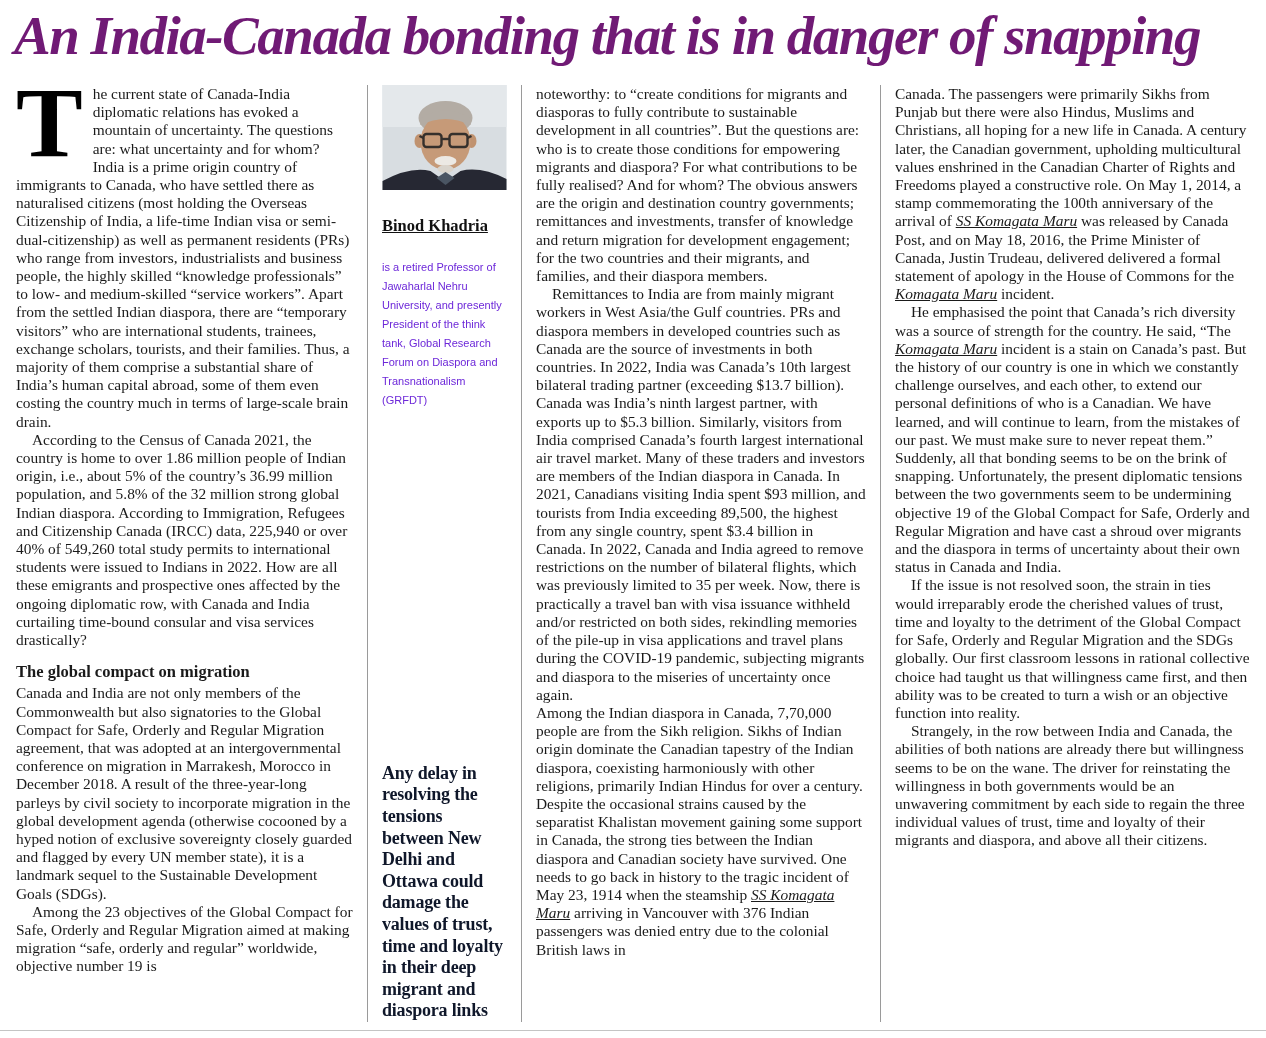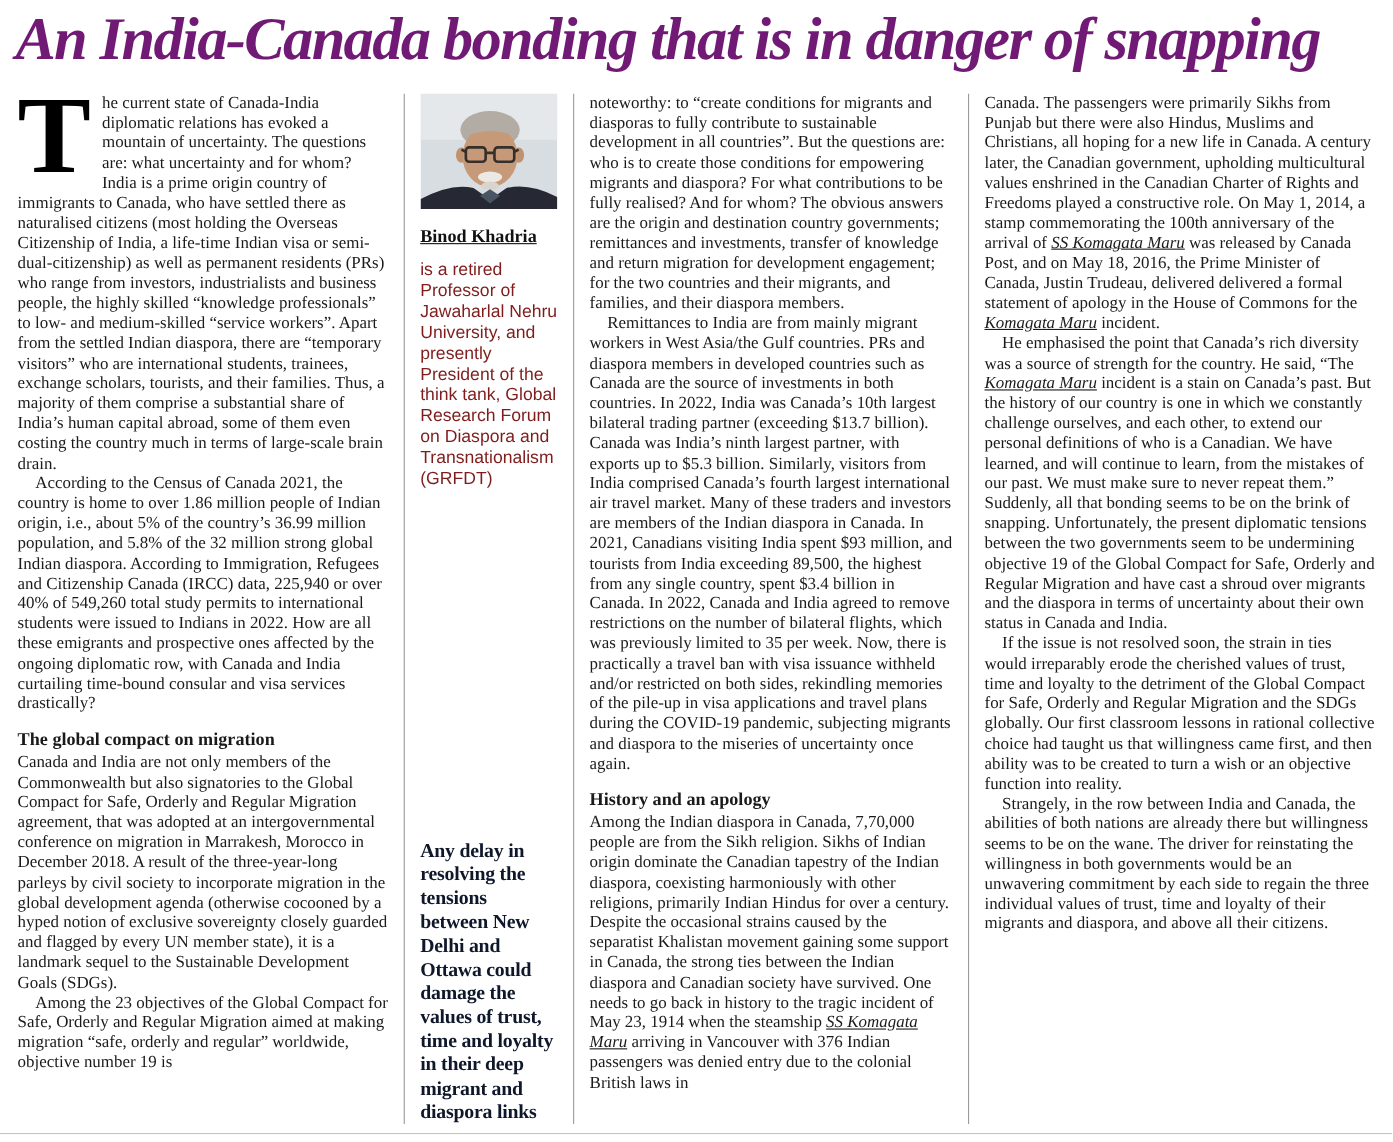--- a/index.html
+++ b/index.html
@@ -53,37 +53,37 @@
     font-weight:bold;
     font-size:100px;
     line-height:72px;
     height:72px;
     padding:2px 10px 0 0;
     color:#000;
   }
   
   .col-2 {
     width:125px; flex:0 0 125px;
-    display:flex; flex-direction:column;
+    display:flex; flex-direction:column;gap:11px;
   }
   .author-photo { width:125px; height:105px; display:block; }
   .author-name {
     font-weight:bold;
     font-size:16.5px;
     text-decoration:underline;
     margin-top:15px;
     font-family:"Liberation Serif", serif;
     color:#111;
   }
   .author-bio {
     font-family:"Liberation Sans", sans-serif;
-    font-size:16px;
+    font-size:11px;
     line-height:19px;
     margin-top:11px;
-    color:#7f1d1d;
+    color:#6d28d9;
   }
   .pull-quote {
     margin-top:auto;
     font-family:"Liberation Serif", serif;
     font-weight:bold;
     font-size:18px;
     line-height:21.6px;
     color:#0f172a;
     letter-spacing:-0.2px;
   }
@@ -138,21 +138,20 @@
       <div class="author-name">Binod Khadria</div>
       <div class="author-bio">is a retired Professor of Jawaharlal Nehru University, and presently President of the think tank, Global Research Forum on Diaspora and Transnationalism (GRFDT)</div>
       <div class="pull-quote">Any delay in resolving the tensions between New Delhi and Ottawa could damage the values of trust, time and loyalty in their deep migrant and diaspora links</div>
     </div>
 
     <div class="vdivider"></div>
 
     <div class="textcol col-3">
         <p class="blk-para">noteworthy: to “create conditions for migrants and diasporas to fully contribute to sustainable development in all countries”. But the questions are: who is to create those conditions for empowering migrants and diaspora? For what contributions to be fully realised? And for whom? The obvious answers are the origin and destination country governments; remittances and investments, transfer of knowledge and return migration for development engagement; for the two countries and their migrants, and families, and their diaspora members.</p>
         <p class="blk-para_indent">Remittances to India are from mainly migrant workers in West Asia/the Gulf countries. PRs and diaspora members in developed countries such as Canada are the source of investments in both countries. In 2022, India was Canada’s 10th largest bilateral trading partner (exceeding $13.7 billion). Canada was India’s ninth largest partner, with exports up to $5.3 billion. Similarly, visitors from India comprised Canada’s fourth largest international air travel market. Many of these traders and investors are members of the Indian diaspora in Canada. In 2021, Canadians visiting India spent $93 million, and tourists from India exceeding 89,500, the highest from any single country, spent $3.4 billion in Canada. In 2022, Canada and India agreed to remove restrictions on the number of bilateral flights, which was previously limited to 35 per week. Now, there is practically a travel ban with visa issuance withheld and/or restricted on both sides, rekindling memories of the pile-up in visa applications and travel plans during the COVID-19 pandemic, subjecting migrants and diaspora to the miseries of uncertainty once again.</p>
-        <h3 class="blk-heading">History and an apology</h3>
         <p class="blk-para">Among the Indian diaspora in Canada, 7,70,000 people are from the Sikh religion. Sikhs of Indian origin dominate the Canadian tapestry of the Indian diaspora, coexisting harmoniously with other religions, primarily Indian Hindus for over a century. Despite the occasional strains caused by the separatist Khalistan movement gaining some support in Canada, the strong ties between the Indian diaspora and Canadian society have survived. One needs to go back in history to the tragic incident of May 23, 1914 when the steamship <i>SS Komagata Maru</i> arriving in Vancouver with 376 Indian passengers was denied entry due to the colonial British laws in</p>
       </div>
 
     <div class="vdivider"></div>
 
     <div class="textcol col-4">
         <p class="blk-para">Canada. The passengers were primarily Sikhs from Punjab but there were also Hindus, Muslims and Christians, all hoping for a new life in Canada. A century later, the Canadian government, upholding multicultural values enshrined in the Canadian Charter of Rights and Freedoms played a constructive role. On May 1, 2014, a stamp commemorating the 100th anniversary of the arrival of <i>SS Komagata Maru</i> was released by Canada Post, and on May 18, 2016, the Prime Minister of Canada, Justin Trudeau, delivered delivered a formal statement of apology in the House of Commons for the <i>Komagata Maru</i> incident.</p>
         <p class="blk-para_indent">He emphasised the point that Canada’s rich diversity was a source of strength for the country. He said, “The <i>Komagata Maru</i> incident is a stain on Canada’s past. But the history of our country is one in which we constantly challenge ourselves, and each other, to extend our personal definitions of who is a Canadian. We have learned, and will continue to learn, from the mistakes of our past. We must make sure to never repeat them.”</p>
         <p class="blk-para">Suddenly, all that bonding seems to be on the brink of snapping. Unfortunately, the present diplomatic tensions between the two governments seem to be undermining objective 19 of the Global Compact for Safe, Orderly and Regular Migration and have cast a shroud over migrants and the diaspora in terms of uncertainty about their own status in Canada and India.</p>
         <p class="blk-para_indent">If the issue is not resolved soon, the strain in ties would irreparably erode the cherished values of trust, time and loyalty to the detriment of the Global Compact for Safe, Orderly and Regular Migration and the SDGs globally. Our first classroom lessons in rational collective choice had taught us that willingness came first, and then ability was to be created to turn a wish or an objective function into reality.</p>

